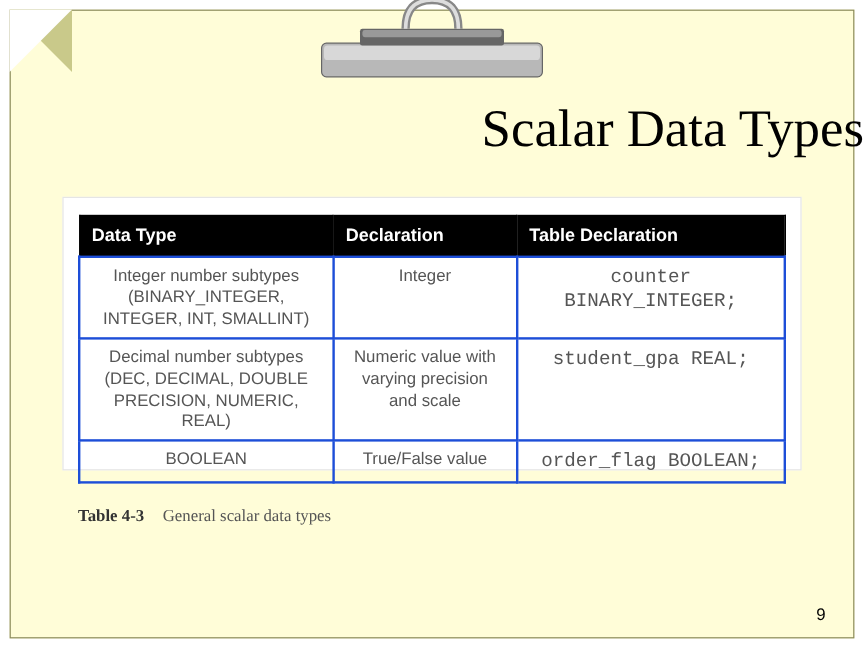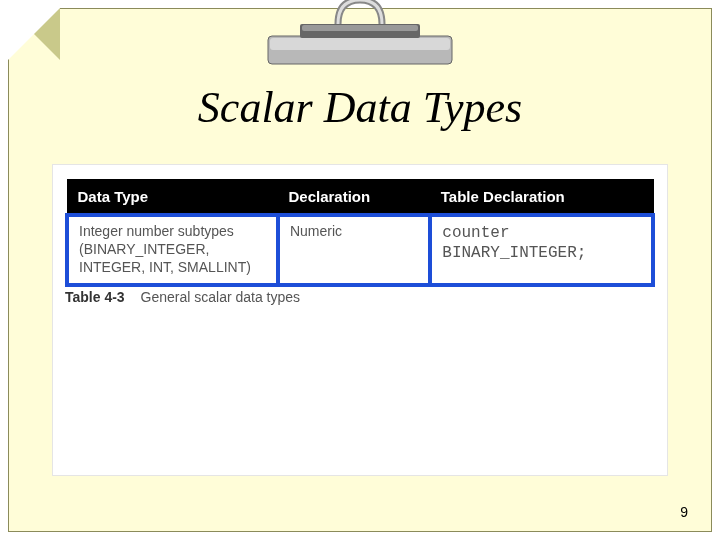--- a/index.html
+++ b/index.html
@@ -47,33 +47,32 @@
     top: -6px;
     left: 50%;
     transform: translateX(-50%);
     z-index: 5;
   }
   .title {
     position: absolute;
     top: 82px;
     left: 0;
     right: 0;
-    text-align: center;
+    text-align: right;
     font-family: "Comic Sans MS", "Segoe Script", cursive;
     font-size: 44px;
     color: #000;
     z-index: 4;
-    font-style: italic;
   }
   .table-box {
     position: absolute;
     top: 164px;
     left: 52px;
     width: 616px;
-    height: 312px;
+    height: 228px;
     background: #fff;
     border: 1px solid #e5e5e5;
     z-index: 4;
     padding: 14px 12px 10px 12px;
   }
   table.dt {
     width: 100%;
     border-collapse: collapse;
     table-layout: fixed;
   }
@@ -81,37 +80,39 @@
     background: #000;
     color: #fff;
     font-weight: bold;
     text-align: left;
     font-size: 15px;
     padding: 8px 10px;
     border: 1px solid #000;
     font-family: Arial, sans-serif;
   }
   table.dt td {
-    border: 4px solid #1d4ed8;
+    border: 2px solid #1d4ed8;
     padding: 6px 10px;
     font-size: 14px;
     color: #555;
     vertical-align: top;
     font-family: Arial, sans-serif;
     line-height: 1.28;
+    text-align: center;
   }
   table.dt td.code {
     font-family: "Courier New", monospace;
     font-size: 16px;
     color: #555;
   }
   .caption {
-    margin-top: 2px;
+    margin-top: 20px;
     font-size: 14px;
     color: #555;
+    font-family: Liberation Serif, serif;
   }
   .caption b { color: #333; font-weight: bold; margin-right: 12px; }
   .page-num {
     position: absolute;
     right: 32px;
     bottom: 20px;
     font-size: 14px;
     color: #000;
     z-index: 6;
   }
@@ -146,22 +147,32 @@
     <thead>
       <tr>
         <th>Data Type</th>
         <th>Declaration</th>
         <th>Table Declaration</th>
       </tr>
     </thead>
     <tbody>
       <tr>
         <td>Integer number subtypes (BINARY_INTEGER, INTEGER, INT, SMALLINT)</td>
-        <td>Numeric</td>
+        <td>Integer</td>
         <td class="code">counter BINARY_INTEGER;</td>
+      </tr>
+      <tr>
+        <td>Decimal number subtypes (DEC, DECIMAL, DOUBLE PRECISION, NUMERIC, REAL)</td>
+        <td>Numeric value with varying precision and scale</td>
+        <td class="code">student_gpa REAL;</td>
+      </tr>
+      <tr>
+        <td>BOOLEAN</td>
+        <td>True/False value</td>
+        <td class="code">order_flag BOOLEAN;</td>
       </tr>
     </tbody>
   </table>
   <div class="caption">
     <b>Table 4-3</b>
     <span>General scalar data types</span>
   </div>
 </div>
 
 <div class="page-num">9</div>

